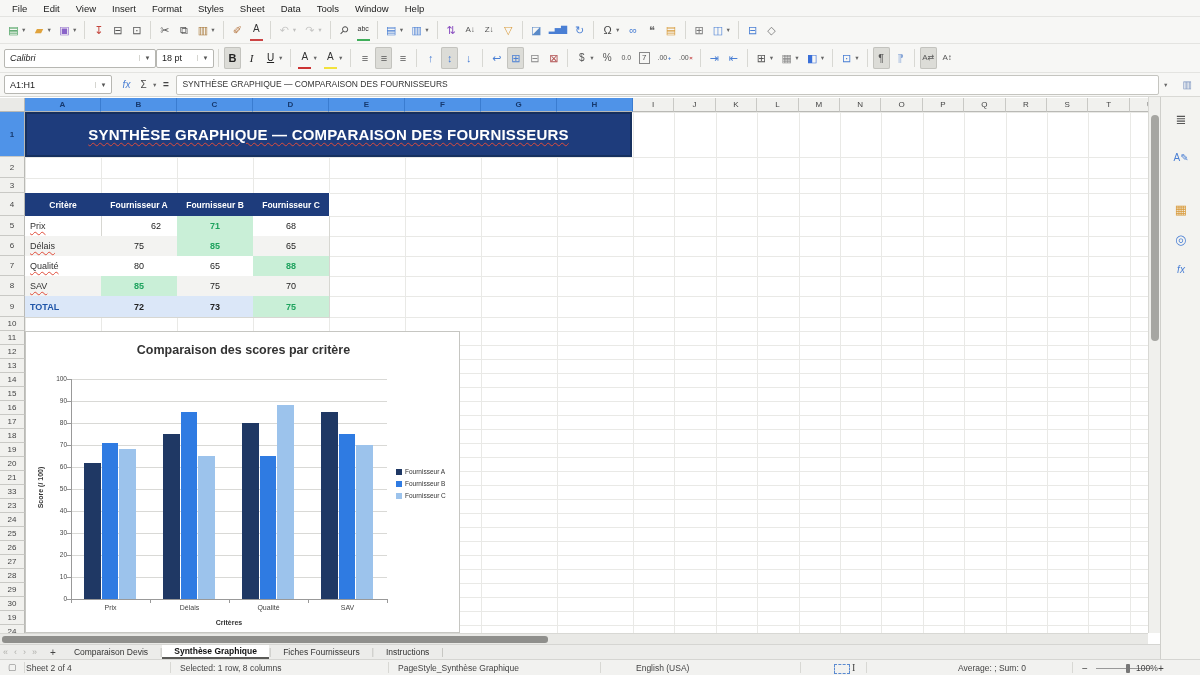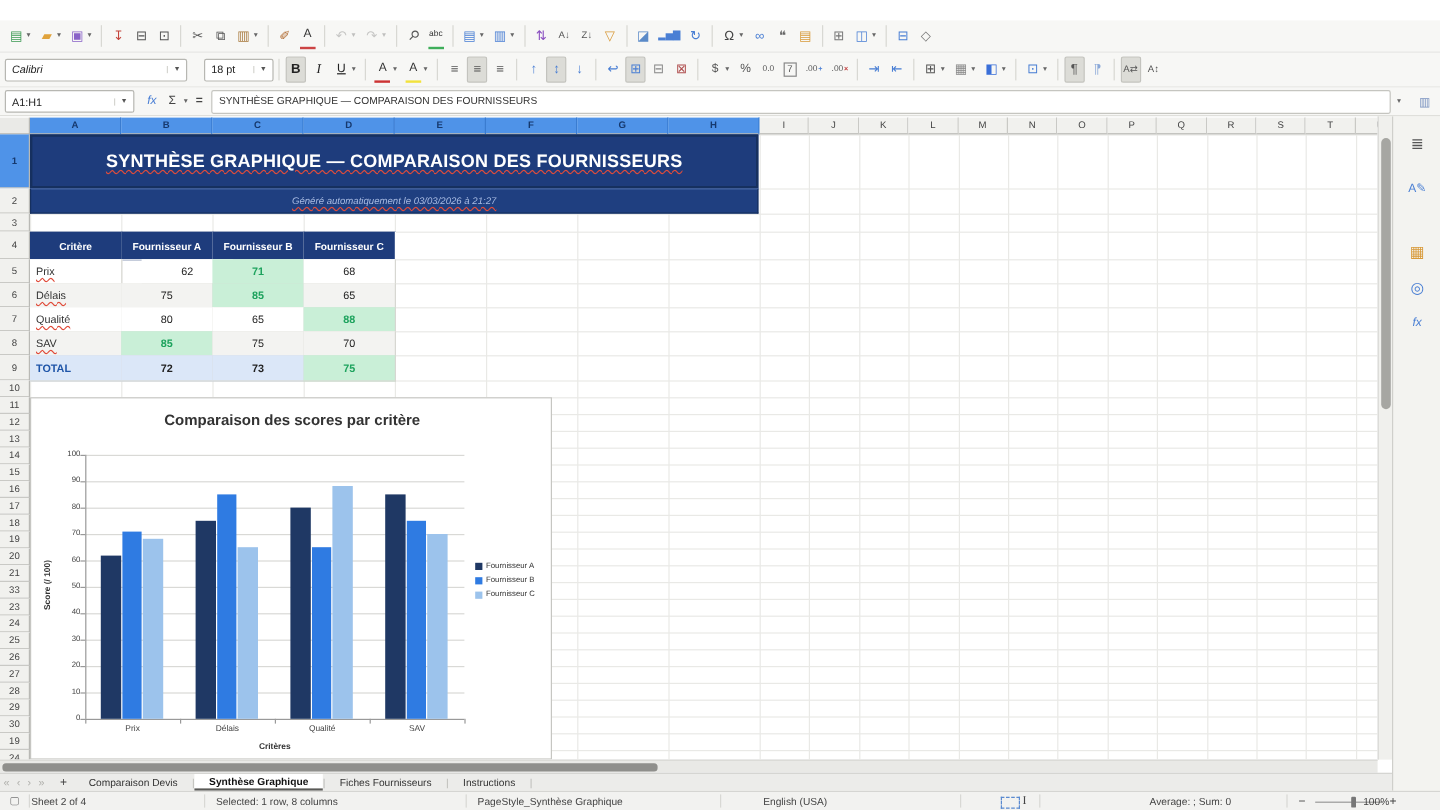--- a/index.html
+++ b/index.html
@@ -89,20 +89,33 @@
   #statusbar{left:0;top:659px;width:1200px;height:16px;background:#f2f2f0;border-top:1px solid #d5d5d2;
              box-sizing:border-box;font-size:8.5px;color:#444;}
   .st{top:3px;white-space:nowrap;}
   .stdiv{top:2px;width:1px;height:11px;background:#d8d8d4;}
 </style>
 </head>
 <body>
 
 <div id="app">
 
+  <div id="menubar" class="abs">
+      <span class="menu-item">File</span>
+      <span class="menu-item">Edit</span>
+      <span class="menu-item">View</span>
+      <span class="menu-item">Insert</span>
+      <span class="menu-item">Format</span>
+      <span class="menu-item">Styles</span>
+      <span class="menu-item">Sheet</span>
+      <span class="menu-item">Data</span>
+      <span class="menu-item">Tools</span>
+      <span class="menu-item">Window</span>
+      <span class="menu-item">Help</span>
+    </div>
 
   <div id="tb-standard" class="abs toolbar">
       <div class="tb-item">
         <span class="glyph" style="color: rgb(60, 154, 82);">▤</span>
         <span class="dd">▼</span>
       </div>
       <div class="tb-item">
         <span class="glyph" style="color: rgb(224, 163, 60);">▰</span>
         <span class="dd">▼</span>
       </div>
@@ -215,21 +228,21 @@
       <div class="tb-item">
         <span class="glyph" style="color: rgb(119, 119, 119);">◇</span>
       </div>
     </div>
 
   <div id="tb-formatting" class="abs toolbar">
     <div class="combo" style="width:152px">
       <span class="cval" style="font-style:italic">Calibri</span>
       <span class="carr">▼</span>
     </div>
-    <div class="combo" style="width:58px;margin-left:14px">
+    <div class="combo" style="width:58px;margin-left:0">
       <span class="cval">18 pt</span>
       <span class="carr">▼</span>
     </div>
     <div class="tb-sep"></div>
     <div id="fmt-items" style="display:flex;align-items:center">
         <div class="tb-item active">
           <span class="glyph" style="color: rgb(34, 34, 34); font-size: 11px; font-weight: bold;">B</span>
         </div>
         <div class="tb-item">
           <span class="glyph" style="color: rgb(34, 34, 34); font-size: 11px; font-style: italic; font-family: &quot;Liberation Serif&quot;, serif;">I</span>
@@ -465,23 +478,20 @@
         <div class="abs rowhdr" style="top: 472px; height: 14px;">28</div>
         <div class="abs rowhdr" style="top: 486px; height: 14px;">29</div>
         <div class="abs rowhdr" style="top: 500px; height: 14px;">30</div>
         <div class="abs rowhdr" style="top: 514px; height: 14px;">19</div>
         <div class="abs rowhdr" style="top: 528px; height: 14px;">24</div>
       </div>
 
     <div id="banner1" class="abs">
       <span class="t squig">SYNTHÈSE GRAPHIQUE — COMPARAISON DES FOURNISSEURS</span>
     </div>
-    <div id="banner2" class="abs">
-      <span class="t squig">Généré automatiquement le 03/03/2026 à 21:27</span>
-    </div>
     <div id="tablelayer">
         <div class="abs tcell hdr" style="left: 25px; top: 96px; width: 77px; height: 24px;">Critère</div>
         <div class="abs tcell hdr" style="left: 101px; top: 96px; width: 77px; height: 24px;">Fournisseur A</div>
         <div class="abs tcell hdr" style="left: 177px; top: 96px; width: 77px; height: 24px;">Fournisseur B</div>
         <div class="abs tcell hdr" style="left: 253px; top: 96px; width: 77px; height: 24px;">Fournisseur C</div>
         <div class="abs tcell lbl" style="left: 25px; top: 119px; width: 77px; height: 21px;">
           <span class="squig">Prix</span>
         </div>
         <div class="abs tcell " style="left: 118px; top: 119px; width: 77px; height: 21px;">62</div>
         <div class="abs tcell best" style="left: 177px; top: 119px; width: 77px; height: 21px;">71</div>

